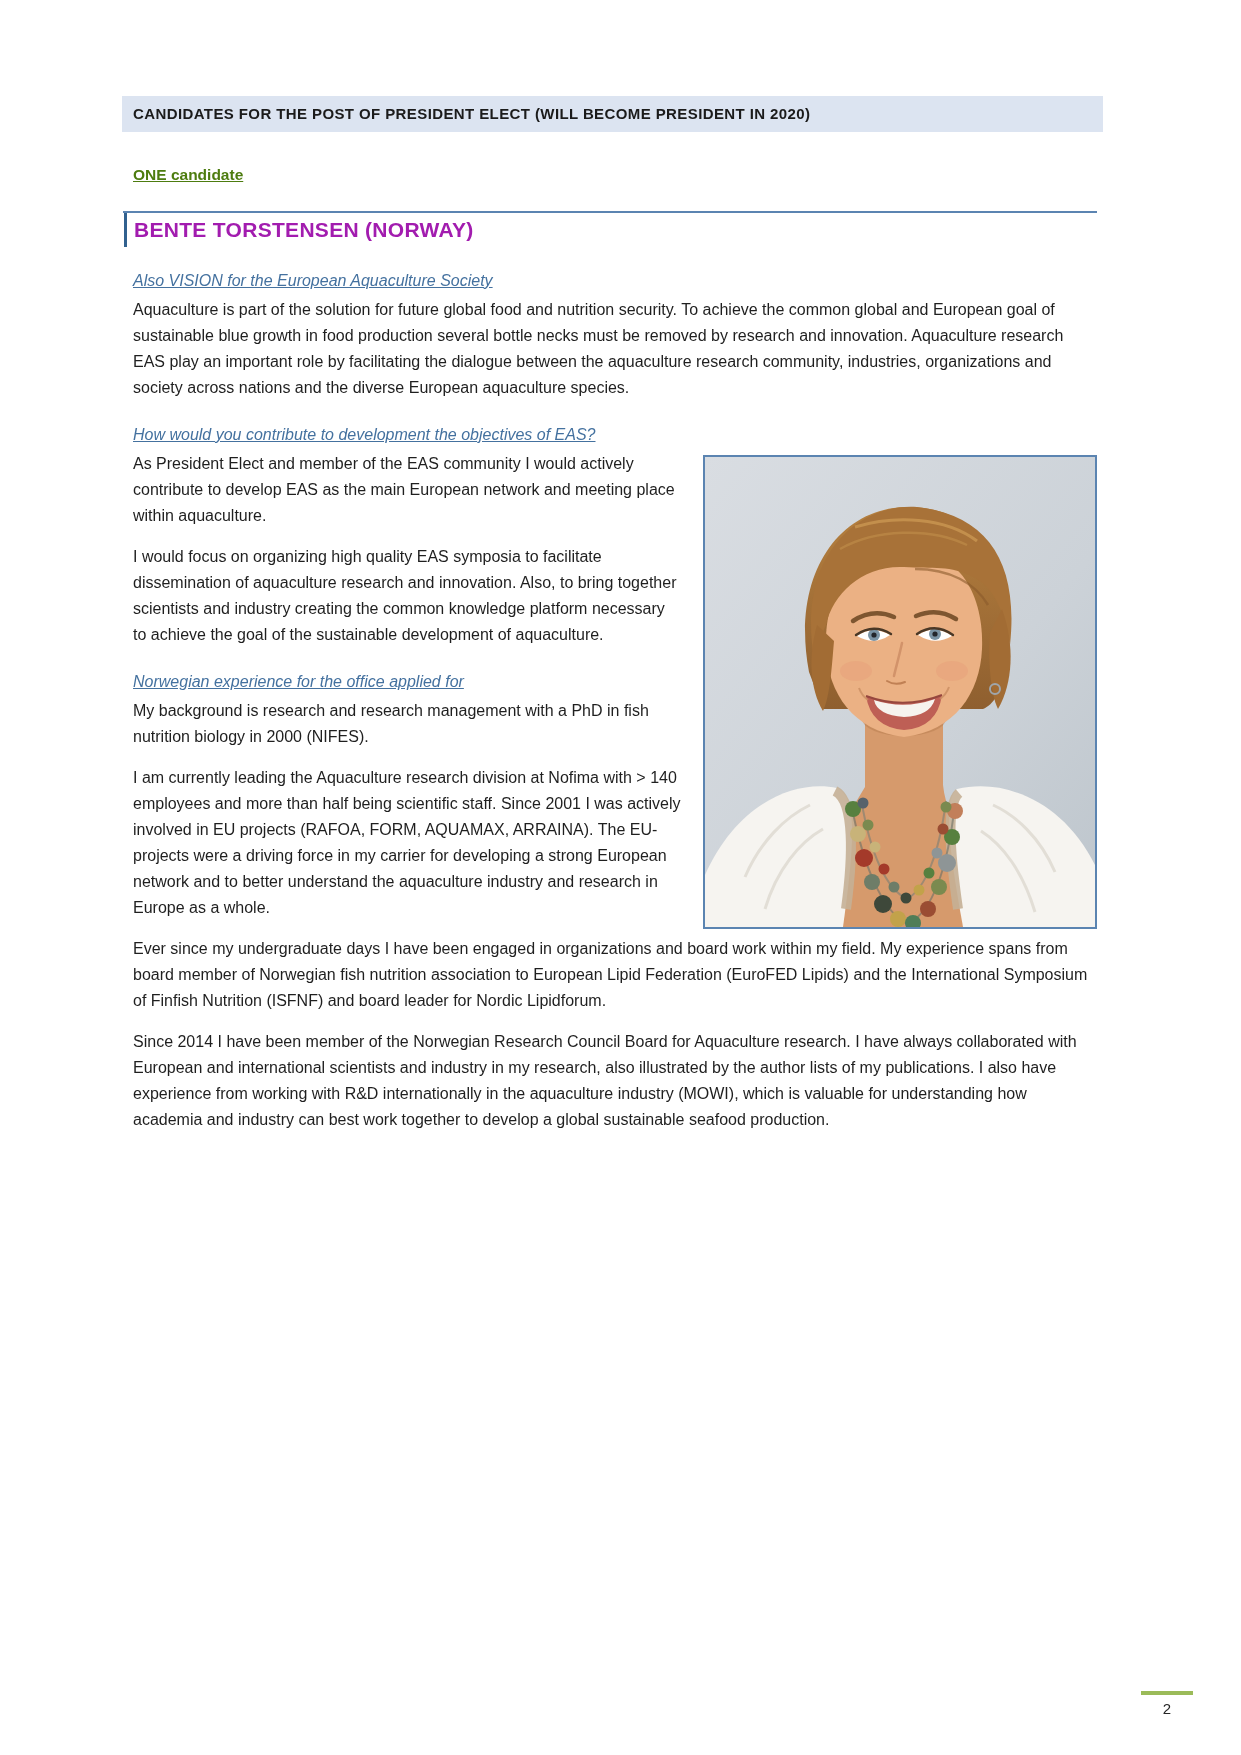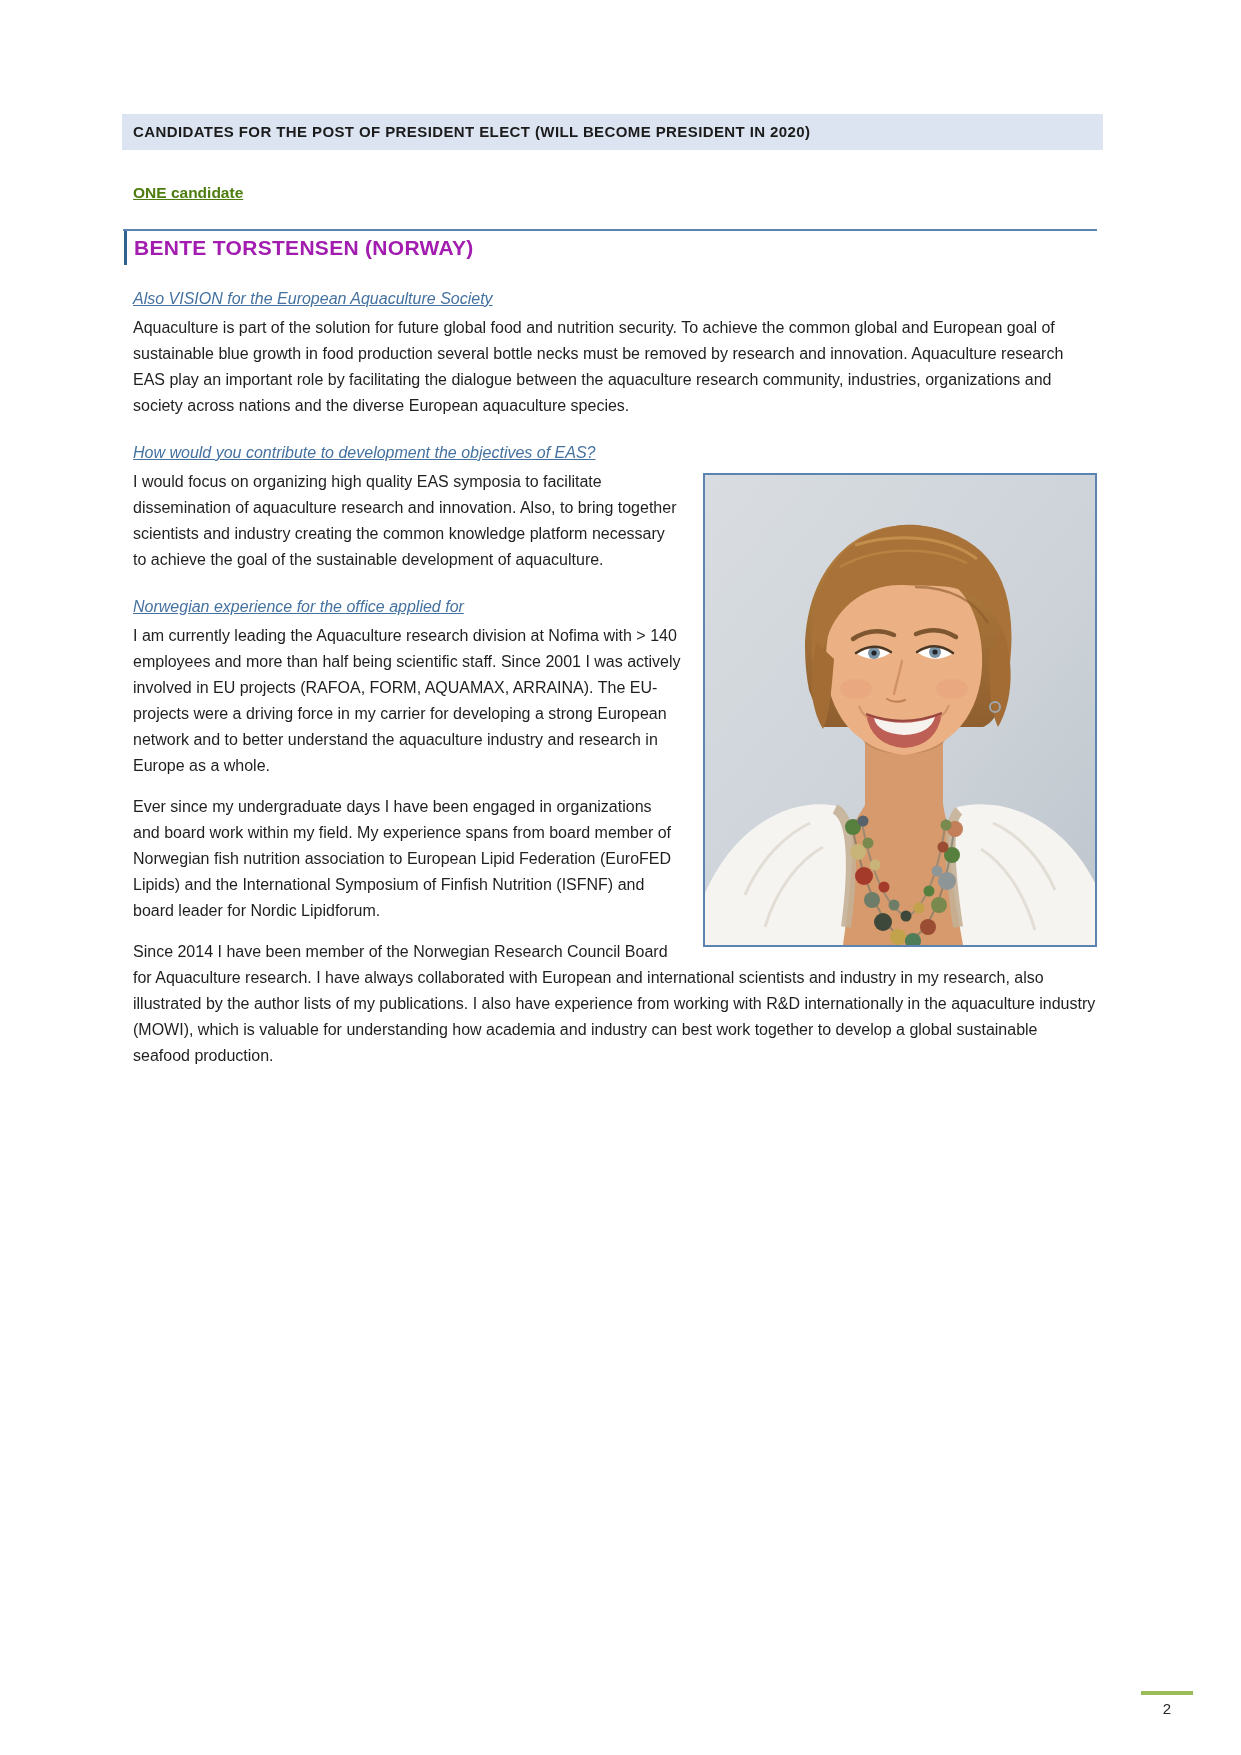--- a/index.html
+++ b/index.html
@@ -5,21 +5,21 @@
   html,body { margin:0; padding:0; }
   body {
     width:1241px; height:1755px;
     background:#ffffff;
     position:relative;
     font-family:"Liberation Sans", sans-serif;
     color:#1f1f1f;
     overflow:hidden;
   }
   .content {
-    position:absolute; left:133px; top:114px; width:975px;
+    position:absolute; left:133px; top:96px; width:975px;
   }
   .header-bar {
     background:#DCE4F1;
     margin-left:-11px;
     width:981px;
     box-sizing:border-box;
     padding:9px 8px 9px 11px;
   }
   .header-title {
     font-weight:700;
@@ -196,23 +196,25 @@
         <circle cx="189" cy="430" r="5.5" fill="#6E7D68"></circle>
         <circle cx="201" cy="441" r="5.5" fill="#3E483A"></circle>
         <circle cx="214" cy="433" r="5.5" fill="#C2A24A"></circle>
         <circle cx="224" cy="416" r="5.5" fill="#57803F"></circle>
         <circle cx="232" cy="396" r="5.5" fill="#8E9596"></circle>
         <circle cx="238" cy="372" r="5.5" fill="#9A4D33"></circle>
         <circle cx="241" cy="350" r="5.5" fill="#7A8A4F"></circle>
       </svg>
     </figure>
 
+    <p class="body-para">As President Elect and member of the EAS community I would actively contribute to develop EAS as the main European network and meeting place within aquaculture.</p>
     <p class="body-para">I would focus on organizing high quality EAS symposia to facilitate dissemination of aquaculture research and innovation. Also, to bring together scientists and industry creating the common knowledge platform necessary to achieve the goal of the sustainable development of aquaculture.</p>
 
     <div class="q-heading">Norwegian experience for the office applied for</div>
+    <p class="body-para">My background is research and research management with a PhD in fish nutrition biology in 2000 (NIFES).</p>
     <p class="body-para">I am currently leading the Aquaculture research division at Nofima with &gt; 140 employees and more than half being scientific staff. Since 2001 I was actively involved in EU projects (RAFOA, FORM, AQUAMAX, ARRAINA). The EU-projects were a driving force in my carrier for developing a strong European network and to better understand the aquaculture industry and research in Europe as a whole.</p>
     <p class="body-para">Ever since my undergraduate days I have been engaged in organizations and board work within my field. My experience spans from board member of Norwegian fish nutrition association to European Lipid Federation (EuroFED Lipids) and the International Symposium of Finfish Nutrition (ISFNF) and board leader for Nordic Lipidforum.</p>
     <p class="body-para">Since 2014 I have been member of the Norwegian Research Council Board for Aquaculture research. I have always collaborated with European and international scientists and industry in my research, also illustrated by the author lists of my publications. I also have experience from working with R&amp;D internationally in the aquaculture industry (MOWI), which is valuable for understanding how academia and industry can best work together to develop a global sustainable seafood production.</p>
 
     <div class="clear"></div>
   </div>
 </div>
 
 <div class="footer">
   <div class="footer-rule"></div>

